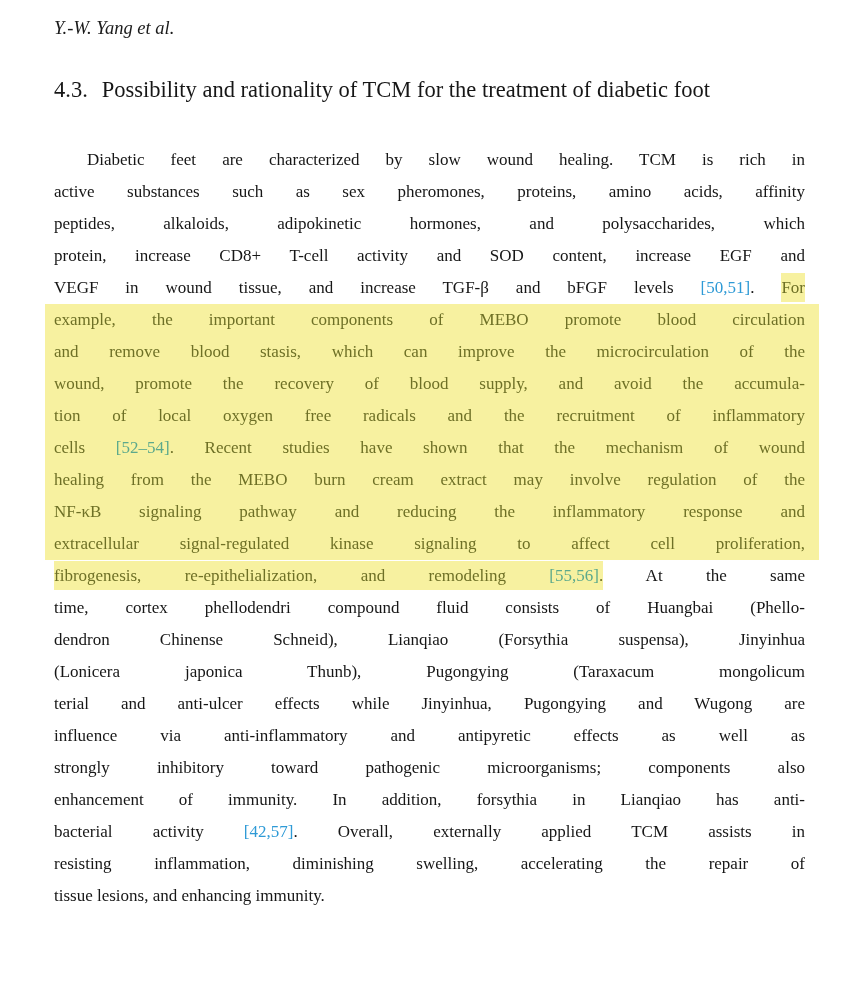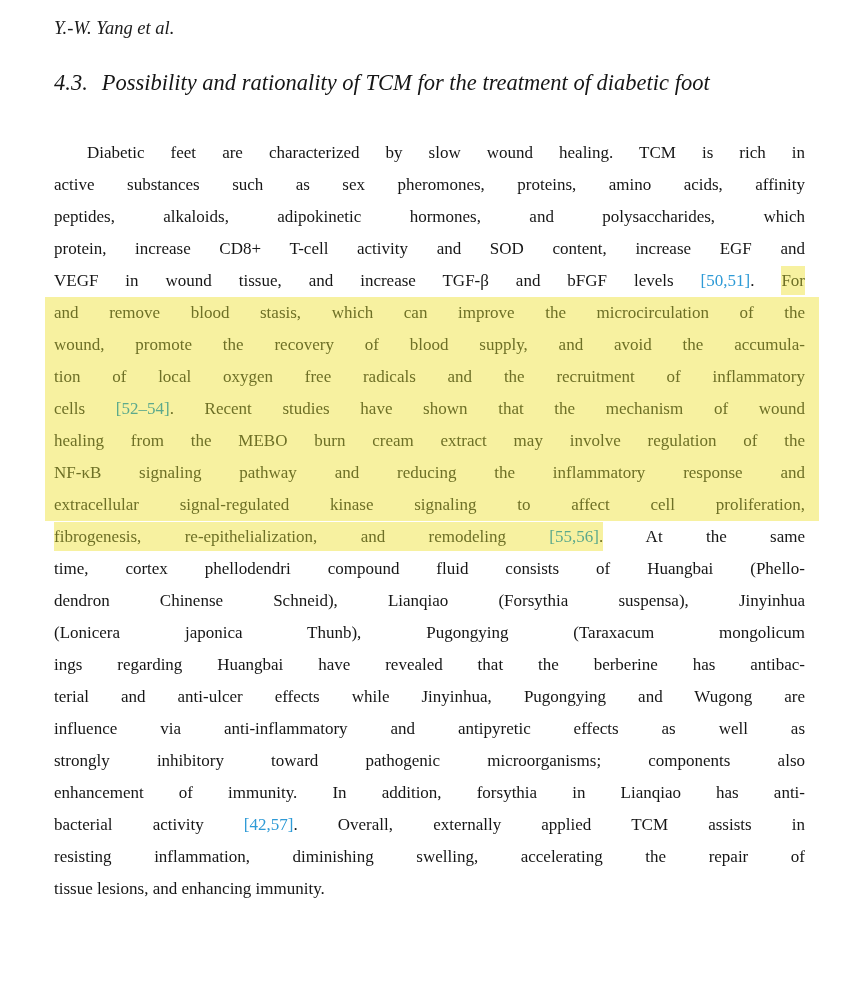--- a/index.html
+++ b/index.html
@@ -18,22 +18,21 @@
     overflow:hidden;
   }
   .page{padding:16px 45px 0 54px;box-sizing:border-box;width:702px;height:1007px;}
   .running-head{
     font-style:italic;
     font-size:18.5px;
     line-height:24px;
     color:#1b1b1b;
   }
   .section-heading{
-    margin-top:28px;
-    font-style:italic;
+    margin-top:35px;
     font-size:22.5px;
     line-height:30px;
     white-space:nowrap;
   }
   .section-heading .title{margin-left:14px;}
   .para{
     margin-top:39px;
     width:751px;
   }
   .line{
@@ -70,32 +69,32 @@
   <div class="section-heading">
     <span>4.3.</span><span class="title">Possibility and rationality of TCM for the treatment of diabetic foot</span>
   </div>
 
   <div class="para">
       <div class="line indent"><span class="seg-normal">Diabetic feet are characterized by slow wound healing. TCM is rich in</span></div>
       <div class="line"><span class="seg-normal">active substances such as sex pheromones, proteins, amino acids, affinity</span></div>
       <div class="line"><span class="seg-normal">peptides, alkaloids, adipokinetic hormones, and polysaccharides, which</span></div>
       <div class="line"><span class="seg-normal">protein, increase CD8+ T-cell activity and SOD content, increase EGF and</span></div>
       <div class="line"><span class="seg-normal">VEGF in wound tissue, and increase TGF-β and bFGF levels </span><span class="seg-citation">[50,51]</span><span class="seg-normal">. </span><span class="seg-highlight">For</span></div>
+      <div class="line hl-line"><span class="seg-highlight">example, the important components of MEBO promote blood circulation</span></div>
       <div class="line hl-line"><span class="seg-highlight">and remove blood stasis, which can improve the microcirculation of the</span></div>
       <div class="line hl-line"><span class="seg-highlight">wound, promote the recovery of blood supply, and avoid the accumula-</span></div>
       <div class="line hl-line"><span class="seg-highlight">tion of local oxygen free radicals and the recruitment of inflammatory</span></div>
       <div class="line hl-line"><span class="seg-highlight">cells </span><span class="seg-highlight_citation">[52–54]</span><span class="seg-highlight">. Recent studies have shown that the mechanism of wound</span></div>
       <div class="line hl-line"><span class="seg-highlight">healing from the MEBO burn cream extract may involve regulation of the</span></div>
       <div class="line hl-line"><span class="seg-highlight">NF-κB signaling pathway and reducing the inflammatory response and</span></div>
       <div class="line hl-line"><span class="seg-highlight">extracellular signal-regulated kinase signaling to affect cell proliferation,</span></div>
       <div class="line"><span class="seg-highlight">fibrogenesis, re-epithelialization, and remodeling </span><span class="seg-highlight_citation">[55,56]</span><span class="seg-highlight">.</span><span class="seg-normal"> At the same</span></div>
       <div class="line"><span class="seg-normal">time, cortex phellodendri compound fluid consists of Huangbai (Phello-</span></div>
       <div class="line"><span class="seg-normal">dendron Chinense Schneid), Lianqiao (Forsythia suspensa), Jinyinhua</span></div>
       <div class="line"><span class="seg-normal">(Lonicera japonica Thunb), Pugongying (Taraxacum mongolicum</span></div>
-      <div class="line"><span class="seg-normal">ings regarding Huangbai have revealed that the berberine has antibac-</span></div>
       <div class="line"><span class="seg-normal">terial and anti-ulcer effects while Jinyinhua, Pugongying and Wugong are</span></div>
       <div class="line"><span class="seg-normal">influence via anti-inflammatory and antipyretic effects as well as</span></div>
       <div class="line"><span class="seg-normal">strongly inhibitory toward pathogenic microorganisms; components also</span></div>
       <div class="line"><span class="seg-normal">enhancement of immunity. In addition, forsythia in Lianqiao has anti-</span></div>
       <div class="line"><span class="seg-normal">bacterial activity </span><span class="seg-citation">[42,57]</span><span class="seg-normal">. Overall, externally applied TCM assists in</span></div>
       <div class="line"><span class="seg-normal">resisting inflammation, diminishing swelling, accelerating the repair of</span></div>
       <div class="line last"><span class="seg-normal">tissue lesions, and enhancing immunity.</span></div>
     </div>
 </div>
 

